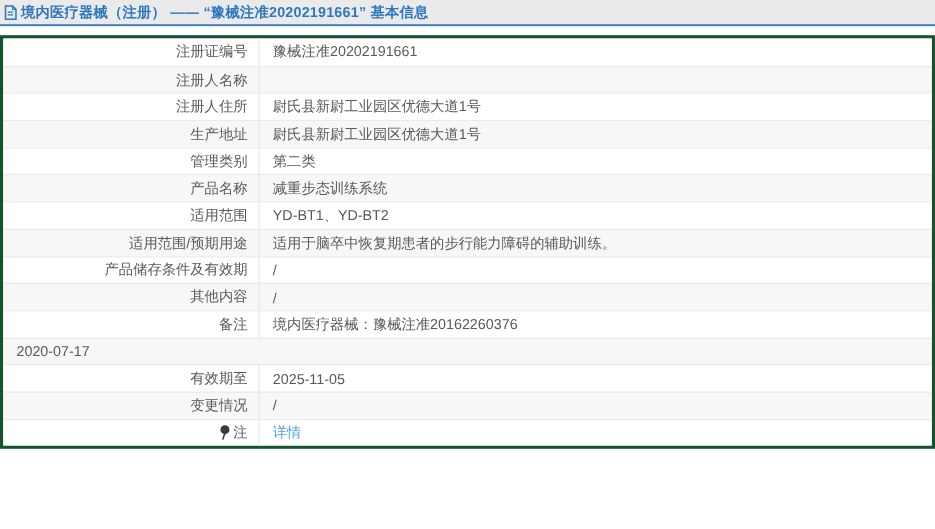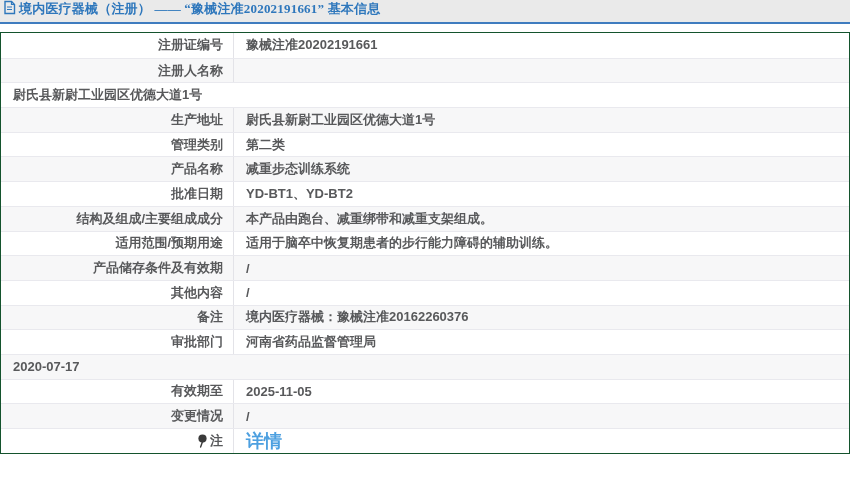--- a/index.html
+++ b/index.html
@@ -1,34 +1,34 @@
 <!DOCTYPE html>
 <html><head>
 <meta charset="utf-8">
 <style>
   * { margin:0; padding:0; box-sizing:border-box; }
   html,body { width:850px; height:481px; background:#ffffff; overflow:hidden;
     font-family:"Liberation Sans","DejaVu Sans",sans-serif; }
   .titlebar { height:24px; background:#eaeaea; border-bottom:2px solid #3f7cbf;
-    display:flex; align-items:flex-start; padding-left:3px;font-family:Liberation Serif, serif; }
+    display:flex; align-items:center; padding-left:3px; }
   .doc-icon { display:inline-flex; align-items:center; margin-right:3px; }
   .page-title { color:#2e77bc; font-size:13px; font-weight:bold; letter-spacing:0.2px;
     white-space:nowrap; }
   .gap { height:8px; background:#ffffff; }
-  .info-table { border:1px solid #14532d; width:850px;font-weight:bold; }
+  .info-table { border:3px solid #14532d; width:850px; }
   .row { display:flex; height:24.7px; border-top:1px solid #e9e9ee; background:#ffffff; }
   .row:first-child { border-top:none; }
   .row:nth-child(even) { background:#f7f7f8; }
   .label-cell { width:233px; border-right:1px solid #e3e3e8; display:flex;
     align-items:center; justify-content:flex-end; padding-right:10px;
     color:#58595b; font-size:13px; white-space:nowrap; }
   .value-cell { flex:1; display:flex; align-items:center; padding-left:12px;
     color:#58595b; font-size:13px; white-space:nowrap; }
   .pin-icon { display:inline-flex; align-items:center; margin-right:2px; }
-  a.detail-link { color:#4da0e0; text-decoration:none; font-size:18px; cursor:pointer; }
+  a.detail-link { color:#4da0e0; text-decoration:none; font-size:13px; cursor:pointer; }
 </style>
 </head>
 <body>
 
 <div class="titlebar">
   <span class="doc-icon">
     <svg width="13" height="15" viewBox="0 0 13 15">
       <path d="M2 1.5 h6.5 l3 3 v9 h-9.5 z" fill="none" stroke="#2e77bc" stroke-width="1.4"></path>
       <path d="M8.5 1.5 v3 h3" fill="none" stroke="#2e77bc" stroke-width="1.2"></path>
       <path d="M4 7 h5 M4 9.5 h5" stroke="#2e77bc" stroke-width="1.1"></path>
@@ -41,61 +41,54 @@
 
 <div class="info-table">
   <div class="row">
     <div class="label-cell">注册证编号</div>
     <div class="value-cell">豫械注准20202191661</div>
   </div>
   <div class="row">
     <div class="label-cell">注册人名称</div>
   </div>
   <div class="row">
+    <div class="label-cell">注册人住所</div>
     <div class="value-cell">尉氏县新尉工业园区优德大道1号</div>
   </div>
   <div class="row">
     <div class="label-cell">生产地址</div>
     <div class="value-cell">尉氏县新尉工业园区优德大道1号</div>
   </div>
   <div class="row">
     <div class="label-cell">管理类别</div>
     <div class="value-cell">第二类</div>
   </div>
   <div class="row">
     <div class="label-cell">产品名称</div>
     <div class="value-cell">减重步态训练系统</div>
   </div>
   <div class="row">
-    <div class="label-cell">批准日期</div>
+    <div class="label-cell">适用范围</div>
     <div class="value-cell">YD-BT1、YD-BT2</div>
-  </div>
-  <div class="row">
-    <div class="label-cell">结构及组成/主要组成成分</div>
-    <div class="value-cell">本产品由跑台、减重绑带和减重支架组成。</div>
   </div>
   <div class="row">
     <div class="label-cell">适用范围/预期用途</div>
     <div class="value-cell">适用于脑卒中恢复期患者的步行能力障碍的辅助训练。</div>
   </div>
   <div class="row">
     <div class="label-cell">产品储存条件及有效期</div>
     <div class="value-cell">/</div>
   </div>
   <div class="row">
     <div class="label-cell">其他内容</div>
     <div class="value-cell">/</div>
   </div>
   <div class="row">
     <div class="label-cell">备注</div>
     <div class="value-cell">境内医疗器械：豫械注准20162260376</div>
-  </div>
-  <div class="row">
-    <div class="label-cell">审批部门</div>
-    <div class="value-cell">河南省药品监督管理局</div>
   </div>
   <div class="row">
     <div class="value-cell">2020-07-17</div>
   </div>
   <div class="row">
     <div class="label-cell">有效期至</div>
     <div class="value-cell">2025-11-05</div>
   </div>
   <div class="row">
     <div class="label-cell">变更情况</div>

